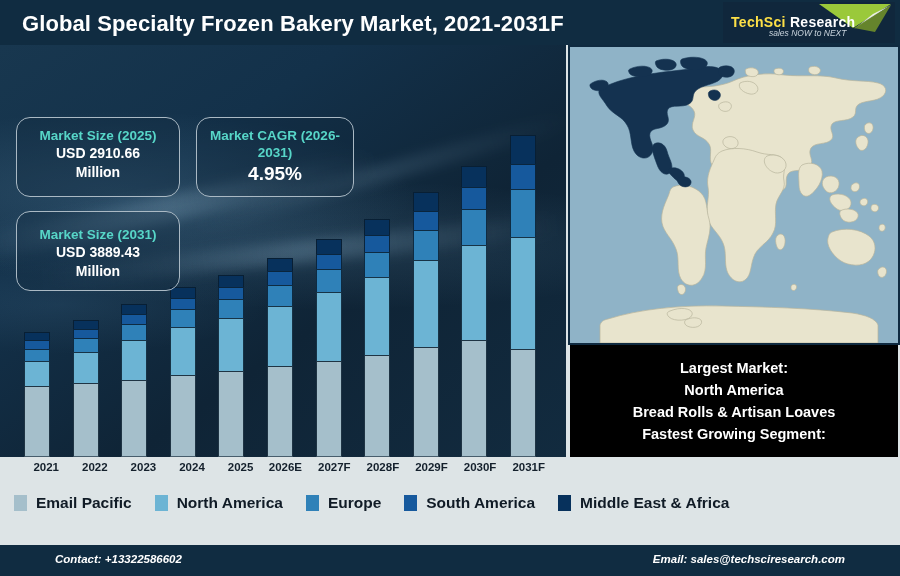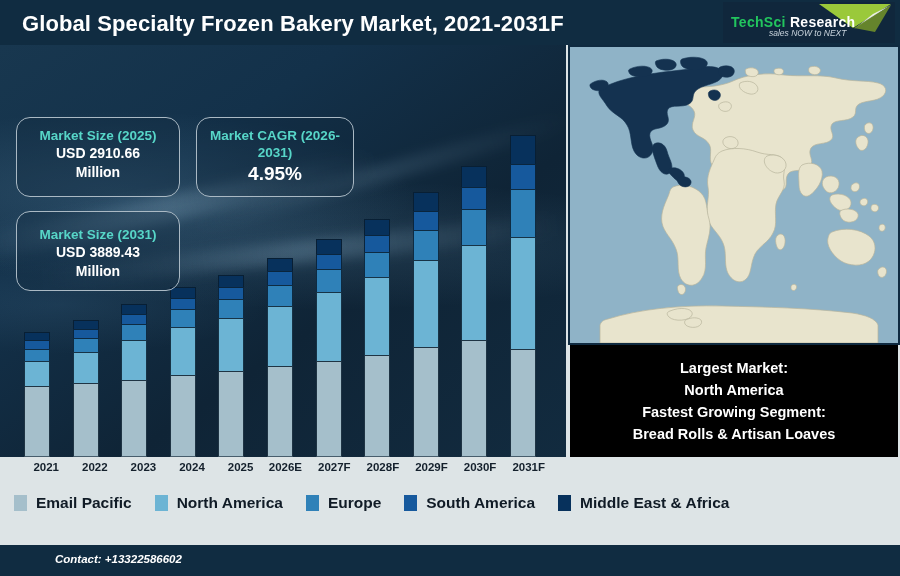--- a/index.html
+++ b/index.html
@@ -27,21 +27,21 @@
   .logo {
     position:absolute; right:5px; top:2px; width:172px; height:41px;
     background:#10273c; overflow:hidden;
   }
   .logo svg { position:absolute; left:0; top:0; }
   .logo-text {
     position:absolute; left:8px; top:12px;
     font-size:14px; font-weight:bold; letter-spacing:0.3px;
     white-space:nowrap;
   }
-  .logo-text .t1 { color:#22c55e; }
+  .logo-text .t1 { color:#fde047; }
   .logo-text .t2 { color:#ffffff; }
   .logo-tag {
     position:absolute; left:46px; top:26px;
     font-size:8.5px; font-style:italic; color:#c9d4dd;
     white-space:nowrap;
   }
 
   
   .chart-panel {
     position:absolute; left:0; top:45px; width:566px; height:412px;
@@ -372,22 +372,22 @@
           <path d="M140,44 C146,41 152,45 150,50 C148,55 141,54 139,50 C138,47 138,45 140,44 Z"></path>
           <path d="M150,20 C158,17 166,20 164,26 C162,32 151,31 149,27 C148,24 148,21 150,20 Z"></path>
         </g>
       </svg>
     </div>
   </div>
 
   <div class="infobox">
     <div>Largest Market:</div>
     <div>North America</div>
+    <div>Bread Rolls &amp; Artisan Loaves</div>
     <div>Fastest Growing Segment:</div>
-    <div>Bread Rolls &amp; Artisan Loaves</div>
   </div>
 
   <div class="legend">
     <div class="legend-row" id="legend-row">
         <div class="legend-item">
           <span class="legend-swatch" style="background: rgb(165, 191, 203);"></span>
           <span class="legend-label">Email Pacific</span>
         </div>
         <div class="legend-item">
           <span class="legend-swatch" style="background: rgb(108, 180, 212);"></span>
@@ -403,15 +403,16 @@
         </div>
         <div class="legend-item">
           <span class="legend-swatch" style="background: rgb(7, 49, 92);"></span>
           <span class="legend-label">Middle East &amp; Africa</span>
         </div>
       </div>
   </div>
 
   <div class="footer">
     <div class="footer-left">Contact: +13322586602</div>
+    <div class="footer-right">Email: sales@techsciresearch.com</div>
   </div>
 
 </div>
 
 </body></html>

